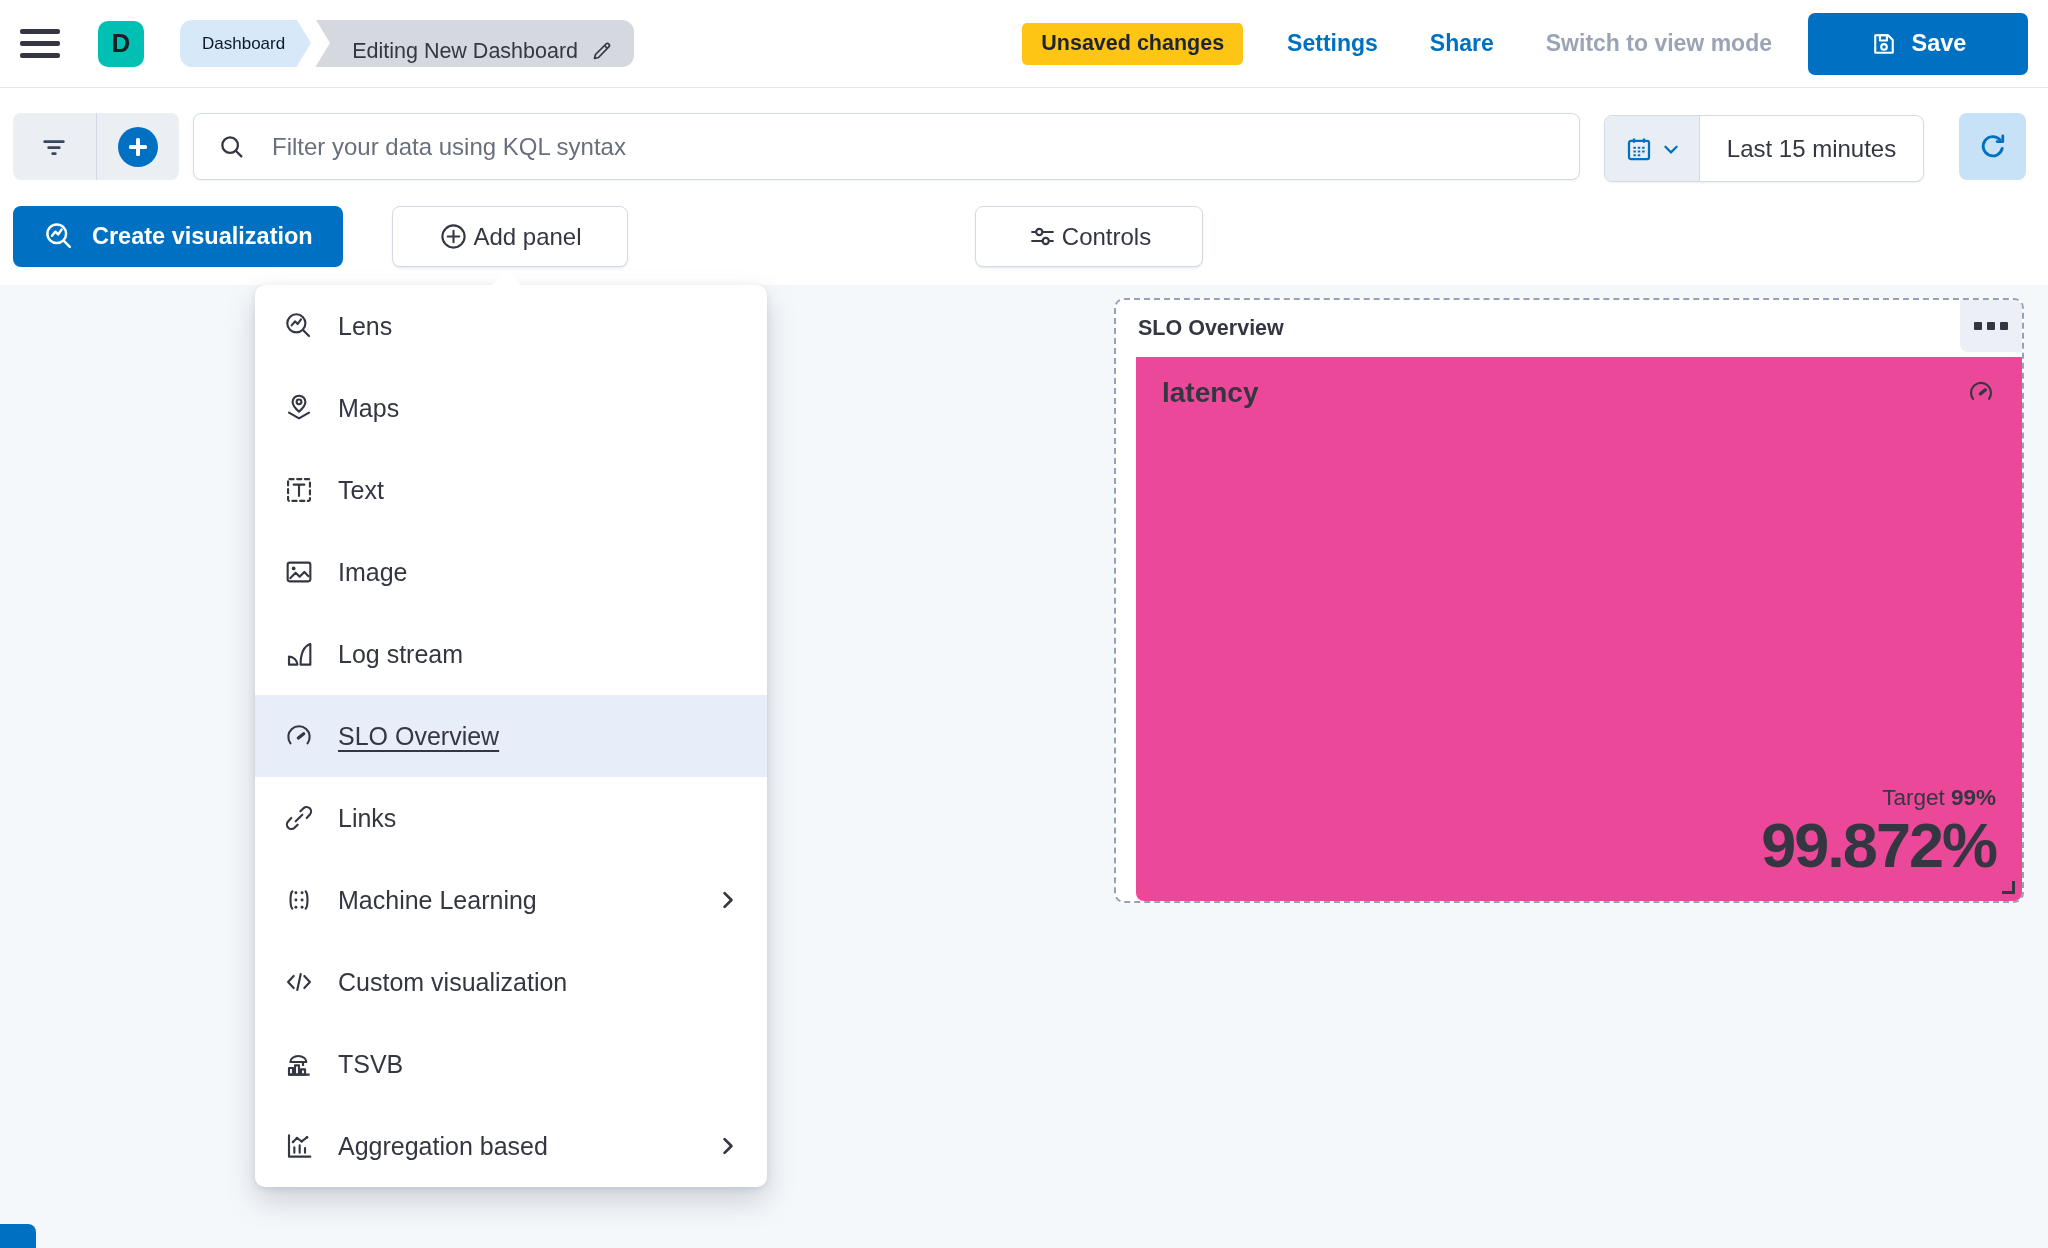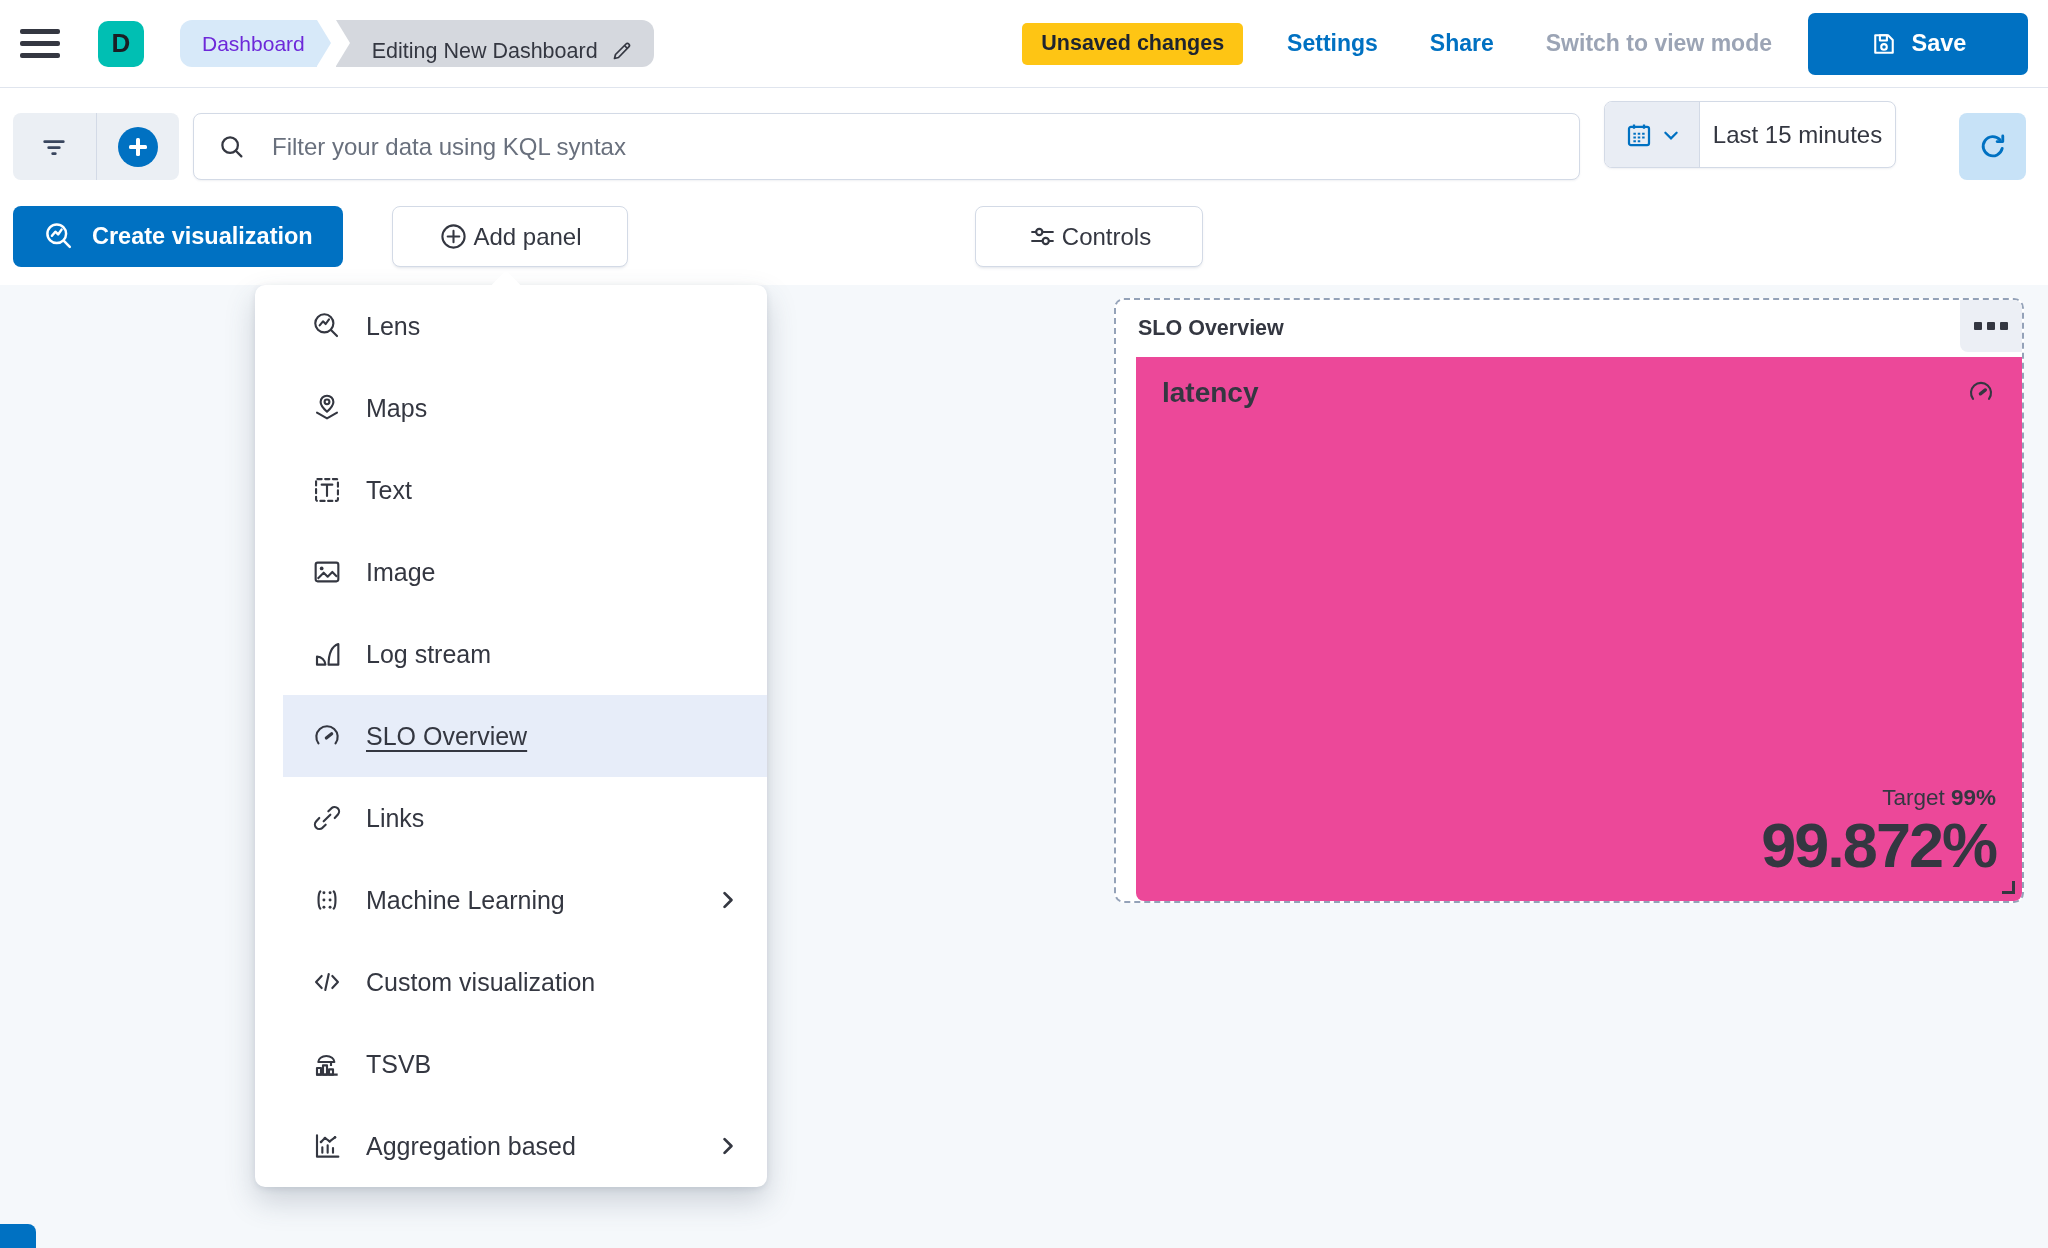--- a/index.html
+++ b/index.html
@@ -18,21 +18,21 @@
   }
   .hamburger { width:48px; height:48px; display:flex; flex-direction:column; justify-content:center; gap:7px; cursor:pointer; }
   .hamburger span { display:block; width:40px; height:5px; background:#343741; border-radius:2px; }
   .avatar {
     width:46px; height:46px; border-radius:10px; background:#00BFB3; color:#1B1E24;
     font-size:26px; font-weight:700; display:flex; align-items:center; justify-content:center; margin-left:30px; cursor:pointer;
   }
   .crumbs { display:flex; align-items:center; margin-left:36px; height:47px; }
   .crumb-a {
     position:relative; height:47px; display:flex; align-items:center;
-    background:#D7E9F9; color:#6d28d9; font-size:21px; font-weight:500;
+    background:#D7E9F9; color:#0f172a; font-size:17px; font-weight:500;
     padding:0 12px 0 22px; border-radius:12px 0 0 12px; cursor:pointer;
   }
   .crumb-a::after {
     content:''; position:absolute; right:-14px; top:0;
     border-top:23.5px solid transparent; border-bottom:23.5px solid transparent; border-left:14px solid #D7E9F9;
   }
   .crumb-b {
     position:relative; height:47px; display:flex; align-items:center; gap:12px;
     background:#D5D8DE; color:#343741; font-size:21.5px; font-weight:500;
     padding:15px 20px 0 36px; margin-left:19px; border-radius:0 12px 12px 0;
@@ -73,21 +73,21 @@
   .plus-circle::after  { left:18.5px; top:11px; width:3.5px; height:18px; }
   .kql-wrap { position:absolute; left:193px; top:24px; width:1387px; height:67px; }
   .kql-input {
     width:100%; height:100%; border:1px solid #D3DAE6; border-radius:8px; background:#fff;
     font-family:inherit; font-size:24px; color:#343741; padding:0 20px 0 78px; outline:none;
     box-shadow:0 1px 2px rgba(152,162,179,.15);
   }
   .kql-input::placeholder { color:#69707D; }
   .kql-search-icon { position:absolute; left:24px; top:19px; pointer-events:none; }
   .datepicker {
-    position:absolute; left:1604px; top:12px; width:292px; height:67px;
+    position:absolute; left:1604px; top:26px; width:320px; height:67px;
     border:1px solid #D3DAE6; border-radius:8px; background:#fff; display:flex; overflow:hidden;
     box-shadow:0 1px 2px rgba(152,162,179,.15);
   }
   .datepicker .cal-seg {
     width:95px; background:#E9EDF4; display:flex; align-items:center; justify-content:center; gap:8px;
     border-right:1px solid #D3DAE6; cursor:pointer;
   }
   .datepicker .range-seg {
     flex:1; display:flex; align-items:center; justify-content:center;
     font-size:24px; color:#343741; cursor:pointer;
@@ -124,21 +124,21 @@
   
   .popover {
     position:absolute; left:255px; top:285px; width:512px; height:902px;
     background:#fff; border-radius:10px; z-index:50;
     box-shadow:0 14px 30px rgba(60,73,96,.22), 0 2px 6px rgba(60,73,96,.12);
   }
   .popover .arrow {
     position:absolute; left:240px; top:-10px; width:22px; height:22px;
     background:#fff; transform:rotate(45deg); border-radius:3px;
   }
-  .menu { position:relative; width:100%; height:100%; border-radius:10px; overflow:hidden;padding-left:28px; }
+  .menu { position:relative; width:100%; height:100%; border-radius:10px; overflow:hidden; }
   .menu-item {
     height:82px; display:flex; align-items:center; padding:0 28px; gap:23px;
     font-size:25px; color:#343741; cursor:pointer;
   }
   .menu-item.selected { background:#E7EDF9; }
   .menu-item.selected .mi-label { text-decoration:underline; text-underline-offset:5px; }
   .mi-icon { width:32px; height:32px; flex:0 0 32px; display:flex; align-items:center; justify-content:center; }
   .mi-chevron { margin-left:auto; }
 
   

